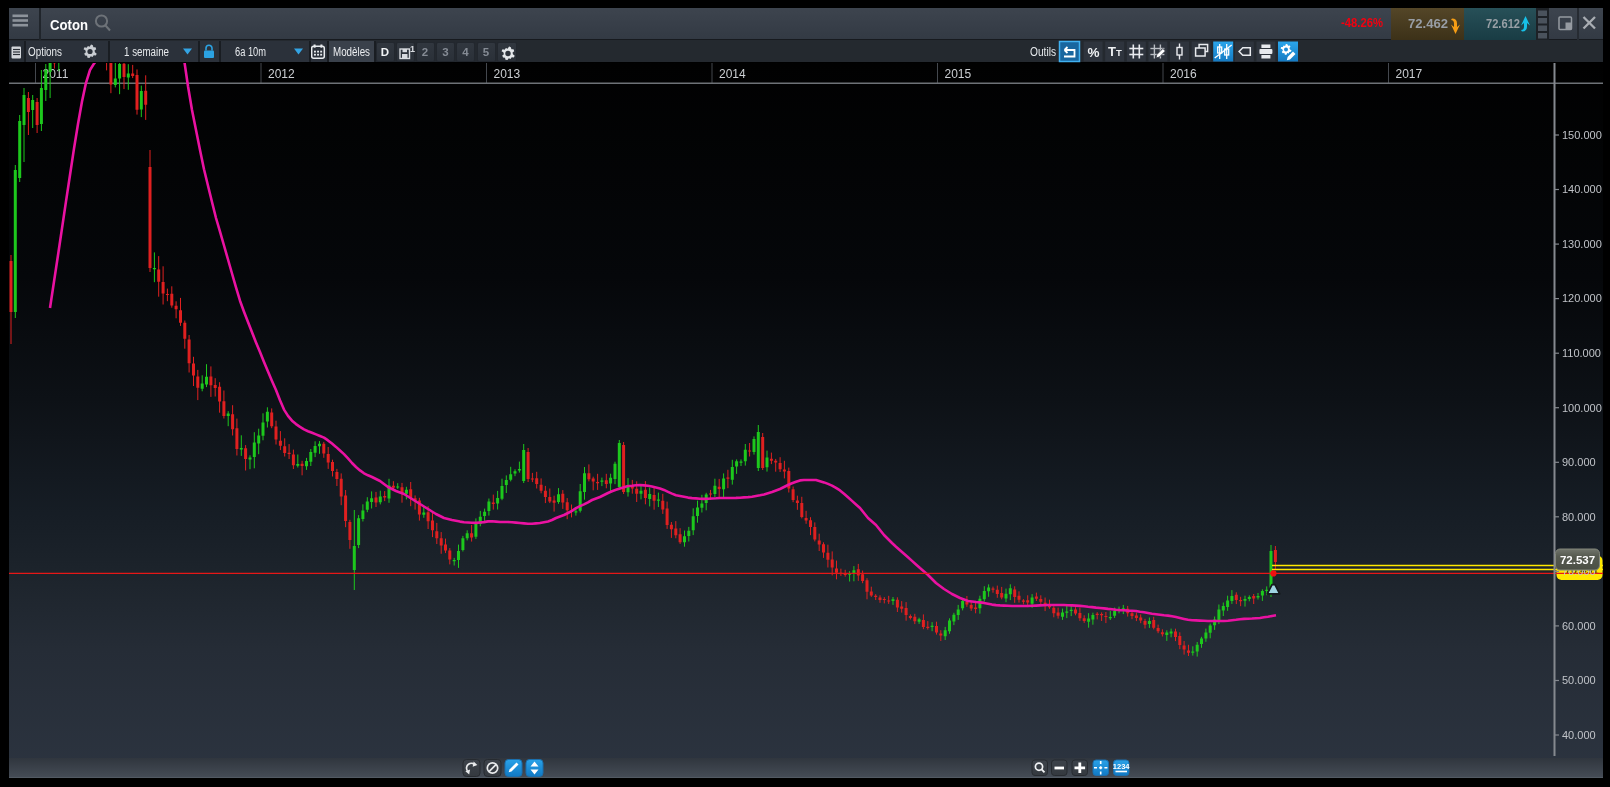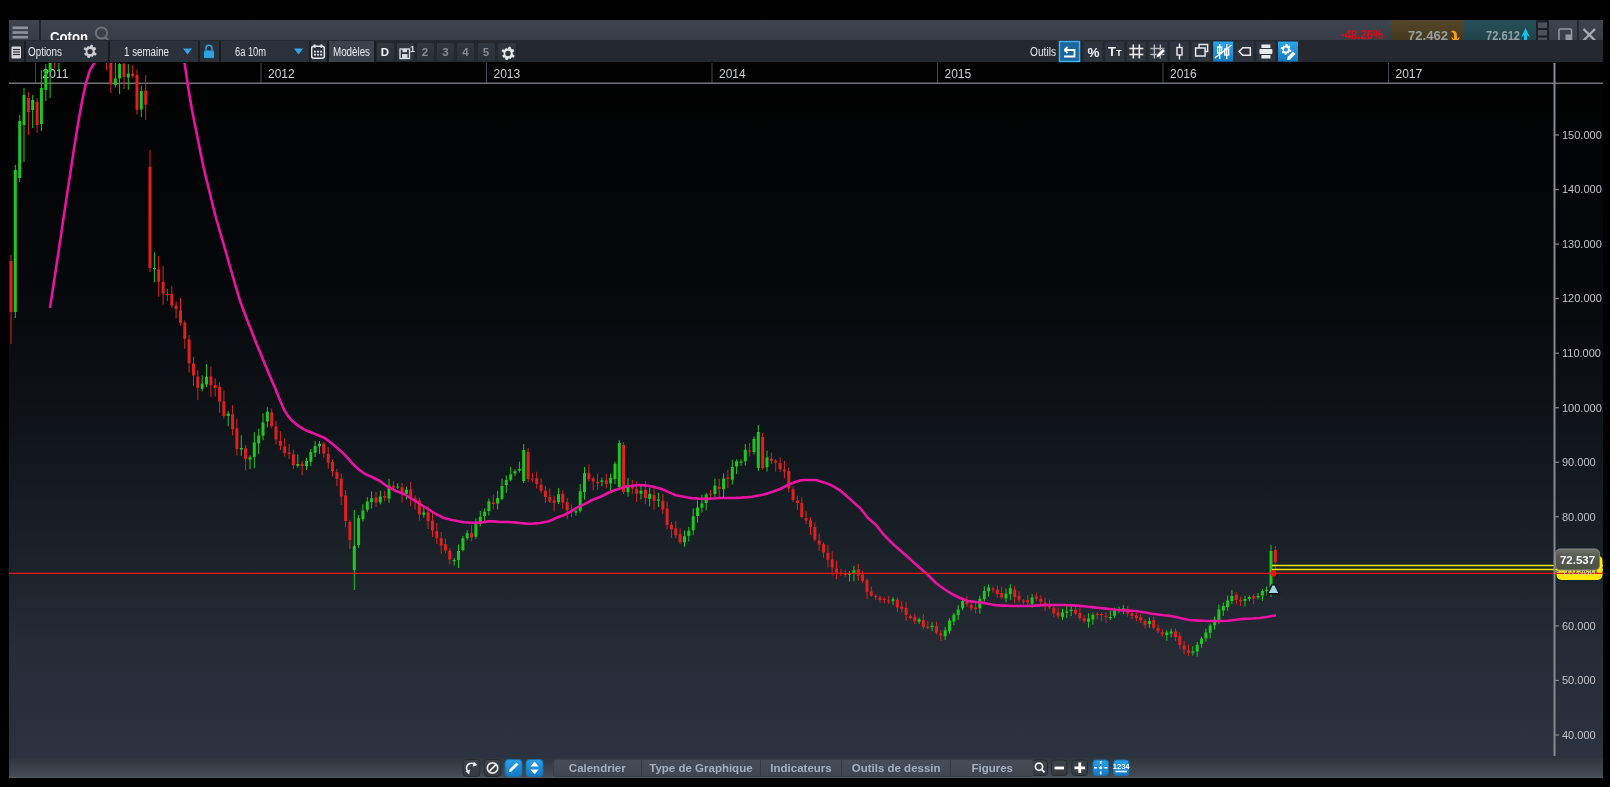--- a/index.html
+++ b/index.html
@@ -1,16 +1,16 @@
 <!DOCTYPE html>
 <html><head><meta charset="utf-8"><style>
 * { margin:0; padding:0; box-sizing:border-box; }
 html,body { width:1610px; height:787px; background:#000; overflow:hidden;
   font-family:"Liberation Sans", sans-serif; filter:grayscale(0.001); }
-#titlebar { position:absolute; left:9px; top:20px; width:1594px; height:32px;
+#titlebar { position:absolute; left:9px; top:8px; width:1594px; height:32px;
   background:linear-gradient(#3d444e,#333a44); border-bottom:1px solid #171a1f; }
 #toolbar2 { position:absolute; left:9px; top:40px; width:1594px; height:23px;
   background:#24292f; border-bottom:1px solid #000;padding-left:21px; }
 .tsep { position:absolute; top:1px; height:21px; width:2px; background:#191d22; }
 .tile { position:absolute; top:2px; height:20px; background:linear-gradient(#31373f,#2a3038);
   border:1px solid #22272e; border-radius:2px; color:rgba(135,141,150,0.99); font-size:11.5px; font-weight:bold;
   text-align:center; line-height:18px; }
 #chart { position:absolute; left:9px; top:63px; }
 #botbar { position:absolute; left:9px; top:758px; width:1594px; height:20px; }
 .bseg { position:absolute; left:544px; top:1px; height:18px; width:481px;
@@ -356,22 +356,15 @@
     <path d="M1069.4 4.5 h2.8 v3.9 h3.9 v2.8 h-3.9 v3.9 h-2.8 v-3.9 h-3.9 v-2.8 h3.9 z" fill="#fff"></path>
     <rect x="1084" y="2" width="15.5" height="15.5" rx="3" fill="url(#bbl)" stroke="#1a6fae"></rect>
     <g stroke="#fff" stroke-width="1.6" stroke-dasharray="3 2.2">
       <line x1="1091.7" y1="3" x2="1091.7" y2="17"></line>
       <line x1="1085" y1="9.7" x2="1099" y2="9.7"></line>
     </g>
     <rect x="1104.5" y="2" width="15.5" height="15.5" rx="3" fill="url(#bbl)" stroke="#1a6fae"></rect>
     <text x="1112.2" y="11" fill="#fff" font-size="7.5" font-weight="bold" text-anchor="middle" font-family="Liberation Sans">1234</text>
     <line x1="1106.5" y1="13.5" x2="1118" y2="13.5" stroke="#fff" stroke-width="1.6"></line>
   </svg>
-  <div class="bseg">
-    <div style="flex:86">Calendrier</div>
-    <div style="flex:118">Type de Graphique</div>
-    <div style="flex:79">Indicateurs</div>
-    <div style="flex:108">Outils de dessin</div>
-    <div style="flex:81">Figures</div>
-  </div>
 </div>
 
 <div id="footer"></div>
 
 </body></html>

